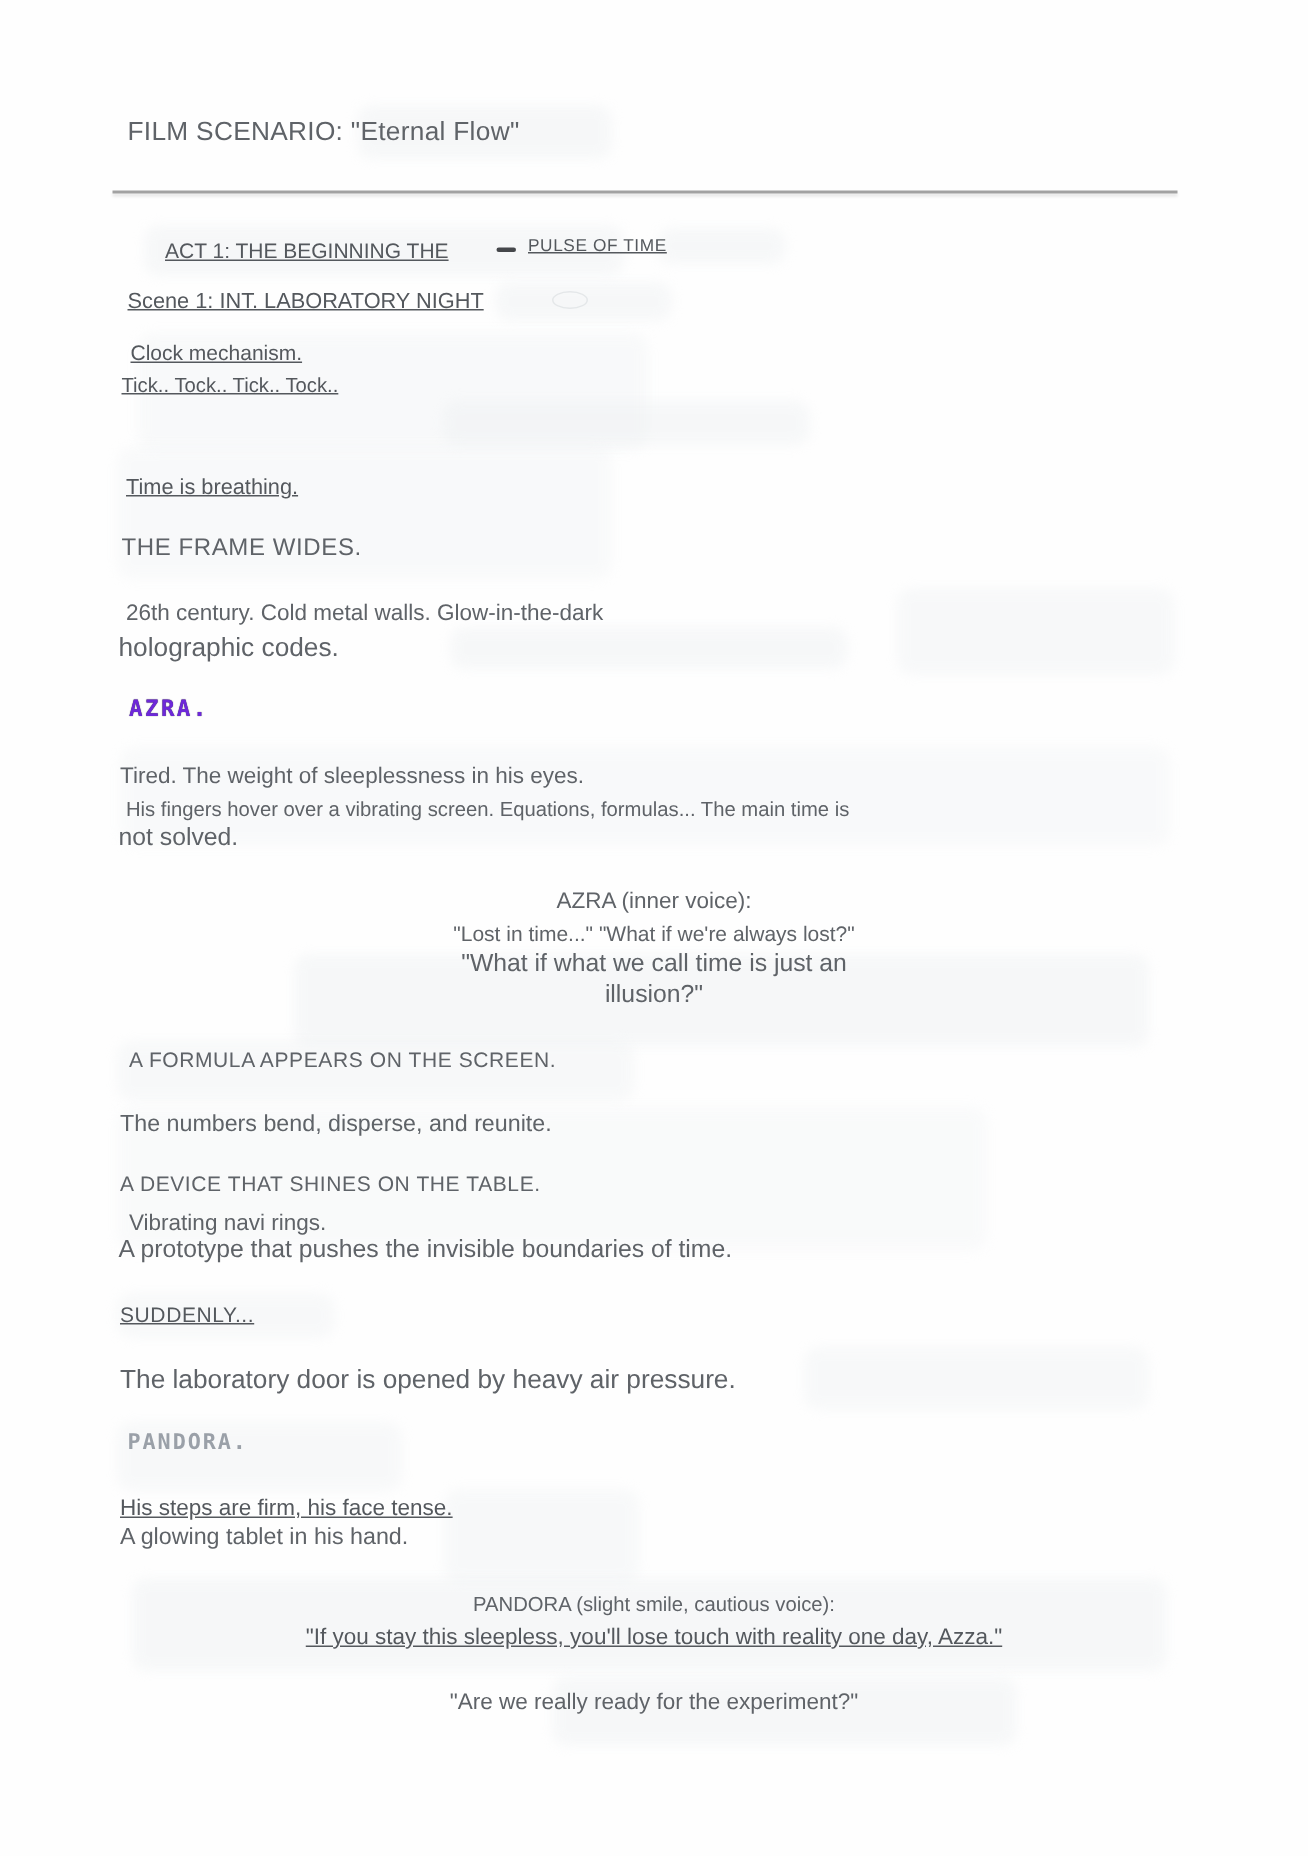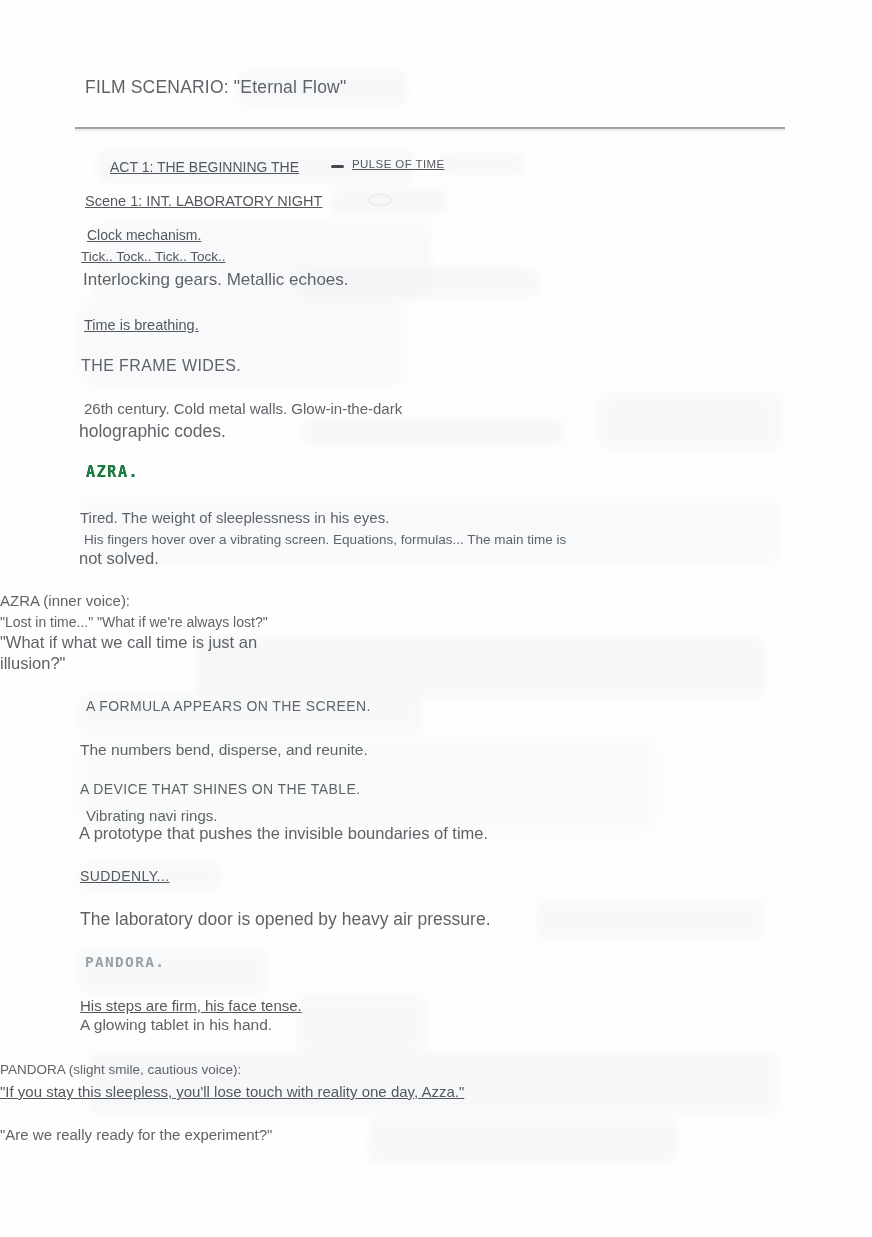--- a/index.html
+++ b/index.html
@@ -6,27 +6,27 @@
   .page{
     position:relative;
     width:872px;height:1237px;
     background:#fefefe;
     overflow:hidden;
     font-family:"Liberation Sans","DejaVu Sans",sans-serif;
   }
   .t{position:absolute;white-space:nowrap;color:#63676c;line-height:1.2;}
   .c-dark{color:#54585d;text-decoration:underline;}
   .c-mid{color:#5f6368;}
-  .center{left:0;right:0;white-space:normal;}
+  .center{left:0;right:0;text-align:center;white-space:normal;}
   .caps{letter-spacing:.4px;}
   .stamp{
     font-family:"DejaVu Sans Mono","Liberation Mono",monospace;
     font-weight:700;
   }
-  .stamp-dark{color:#15803d;font-size:15px;letter-spacing:1.6px;text-shadow:0 0 .6px #26272b;}
+  .stamp-dark{color:#6d28d9;font-size:15px;letter-spacing:1.6px;text-shadow:0 0 .6px #26272b;}
   .stamp-light{color:#9aa0a8;font-size:14.5px;letter-spacing:1.3px;}
   .hr{
     position:absolute;left:75px;top:127px;width:710px;height:2px;
     background:#a2a2a2;box-shadow:0 2px 2px rgba(0,0,0,.10);
   }
   .dash{
     position:absolute;left:331px;top:165px;width:13px;height:3px;
     background:#45474b;border-radius:2px;
   }
   .ghost-oval{
@@ -69,21 +69,20 @@
 
   <div class="t c-dark" style="top:159px;left:110px;font-size:14px">ACT 1: THE BEGINNING THE</div>
   <span class="dash"></span>
   <div class="t c-dark caps" style="top:158px;left:352px;font-size:11.5px">PULSE OF TIME</div>
 
   <div class="t c-dark" style="top:193px;left:85px;font-size:14.5px">Scene 1: INT. LABORATORY NIGHT</div>
   <span class="ghost-oval"></span>
 
   <div class="t c-dark" style="top:227px;left:87px;font-size:14px">Clock mechanism.</div>
   <div class="t c-dark" style="top:249px;left:81px;font-size:13.5px">Tick.. Tock.. Tick.. Tock..</div>
-  <div class="t c-mid" style="top:270px;left:83px;font-size:17px">Interlocking gears. Metallic echoes.</div>
   <div class="t c-dark" style="top:317px;left:84px;font-size:14.5px">Time is breathing.</div>
   <div class="t c-mid caps" style="top:356px;left:81px;font-size:16px">THE FRAME WIDES.</div>
   <div class="t c-mid" style="top:400px;left:84px;font-size:15px">26th century. Cold metal walls. Glow-in-the-dark</div>
   <div class="t c-mid" style="top:421px;left:79px;font-size:17.5px">holographic codes.</div>
 
   <div class="t stamp stamp-dark" style="top:463px;left:86px">AZRA.</div>
 
   <div class="t c-mid" style="top:532px;left:84px;font-size:13.5px">His fingers hover over a vibrating screen. Equations, formulas... The main time is</div>
   <div class="t c-mid" style="top:509px;left:80px;font-size:15px">Tired. The weight of sleeplessness in his eyes.</div>
   <div class="t c-mid" style="top:549px;left:79px;font-size:16.5px">not solved.</div>

